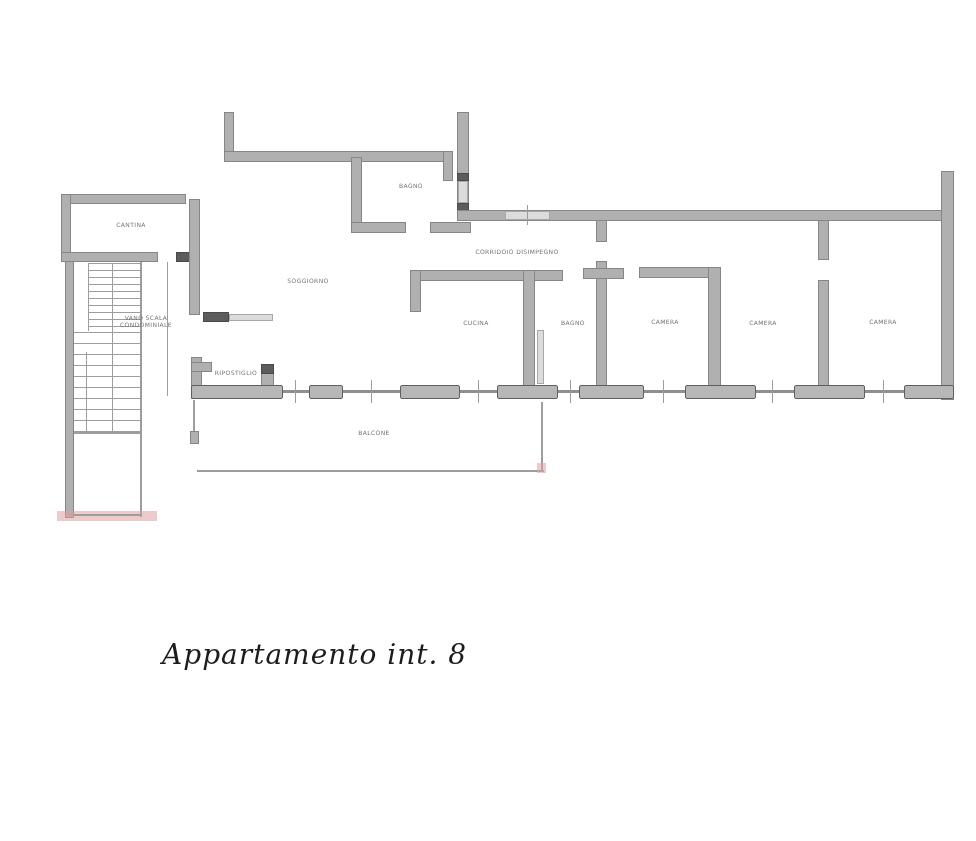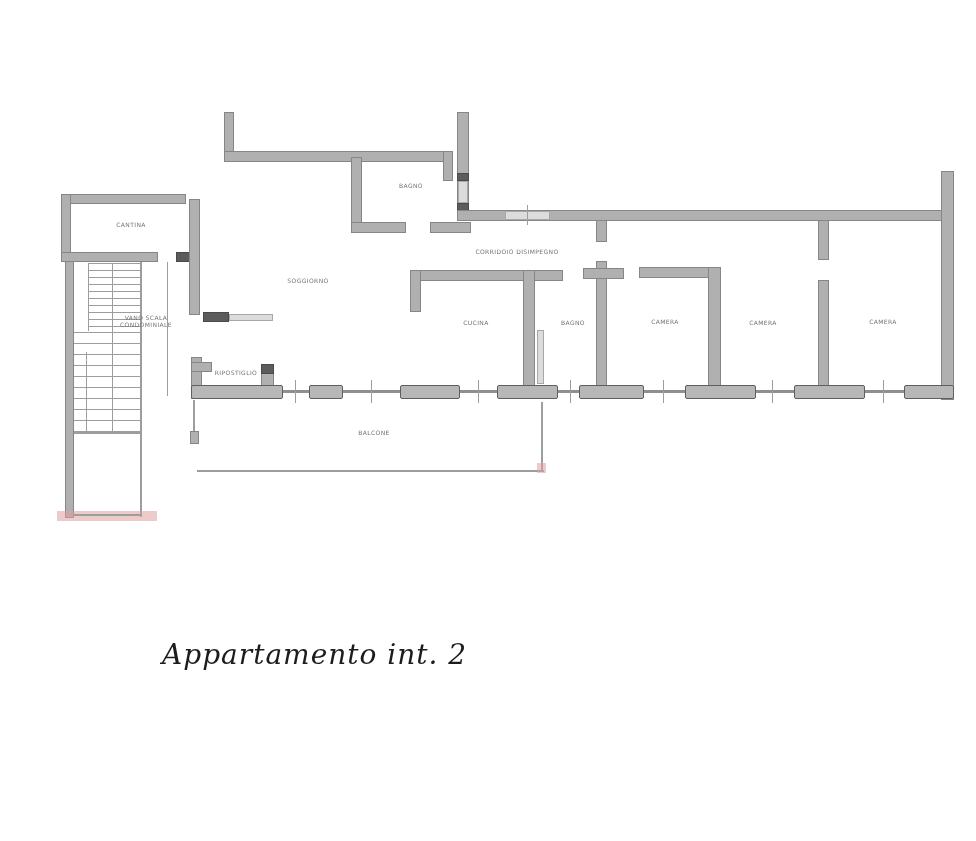--- a/index.html
+++ b/index.html
@@ -116,15 +116,15 @@
   <div class="line" style="left:772px;top:380px;width:1px;height:23px;"></div>
   <div class="line" style="left:883px;top:380px;width:1px;height:23px;"></div>
 
   <div class="line" style="left:193px;top:400px;width:2px;height:44px;"></div>
   <div class="wall" style="left:190px;top:431px;width:9px;height:13px;"></div>
   <div class="line" style="left:197px;top:470px;width:347px;height:2px;"></div>
   <div class="line" style="left:541px;top:402px;width:2px;height:70px;"></div>
   <div class="pink" style="left:537px;top:463px;width:9px;height:10px;"></div>
   <div class="room-label" style="left:374px;top:429px;">BALCONE</div>
 
-  <div class="plan-title">Appartamento int. 2</div>
+  <div class="plan-title">Appartamento int. 8</div>
 
 </div>
 
 </body></html>

